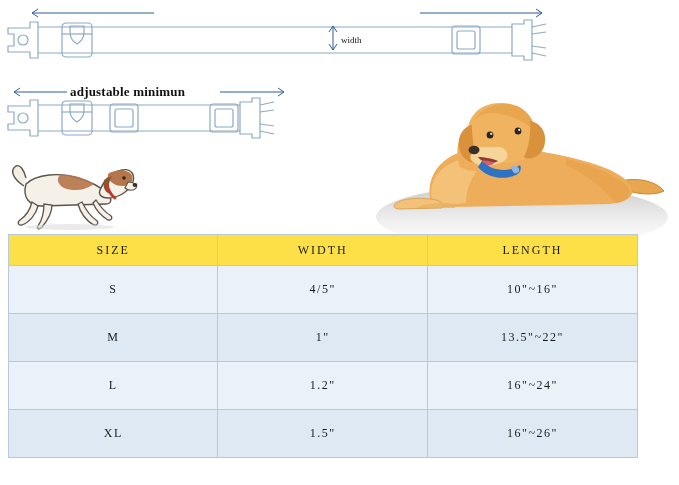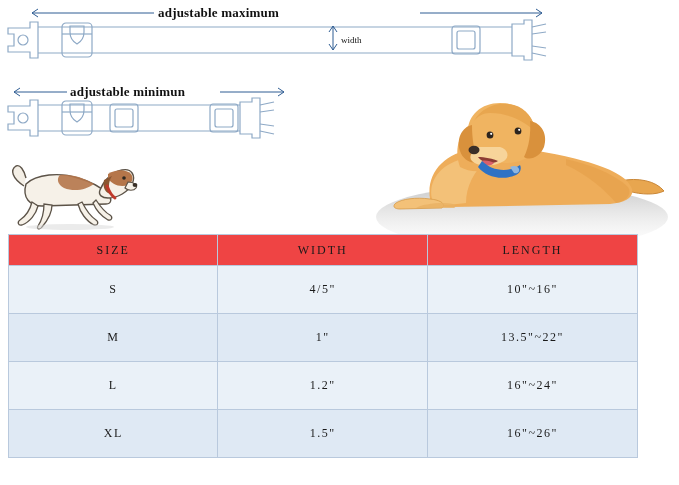--- a/index.html
+++ b/index.html
@@ -73,36 +73,35 @@
     border: 1px solid #b9c9dd;
     text-align: center;
     font-family: "Liberation Serif", serif;
     font-size: 12px;
     color: #1a1a1a;
     height: 45px;
     letter-spacing: 1.5px;
     font-weight: normal;
   }
   #size-table thead th {
-    background: #ef4444;
+    background: #fde047;
     height: 28px;
     letter-spacing: 2px;
   }
   #size-table tbody tr:nth-child(odd) td { background: #eaf1f8; }
   #size-table tbody tr:nth-child(even) td { background: #dfe9f4; }
   #size-table col.c-size { width: 33.3%; }
   #size-table col.c-width { width: 33.3%; }
   #size-table col.c-length { width: 33.4%; }
 </style>
 </head>
 <body>
 
 <div class="stage">
 
-  <div class="diagram-label" id="label-max">adjustable maximum</div>
 
   <div class="arrow-svg" id="arrow-max-wrap">
     <svg width="515" height="14" viewBox="0 0 515 14">
       <g stroke="#2f5d93" stroke-width="1" fill="none">
         <line x1="2" y1="7" x2="124" y2="7"></line>
         <line x1="390" y1="7" x2="512" y2="7"></line>
         <polyline points="8,3 2,7 8,11"></polyline>
         <polyline points="506,3 512,7 506,11"></polyline>
       </g>
     </svg>

